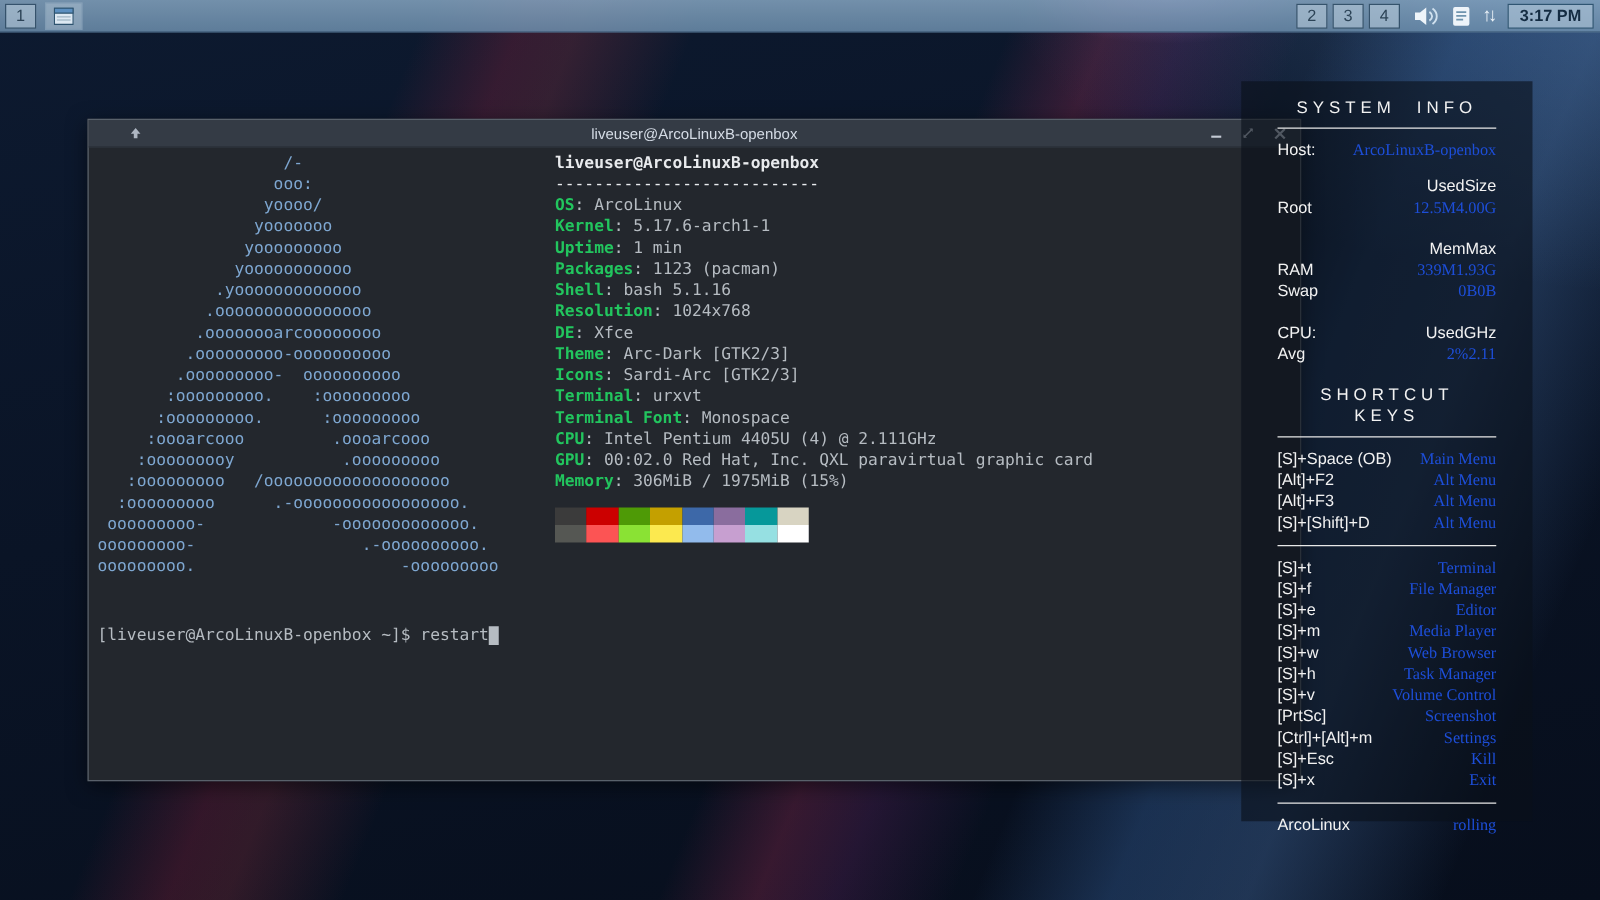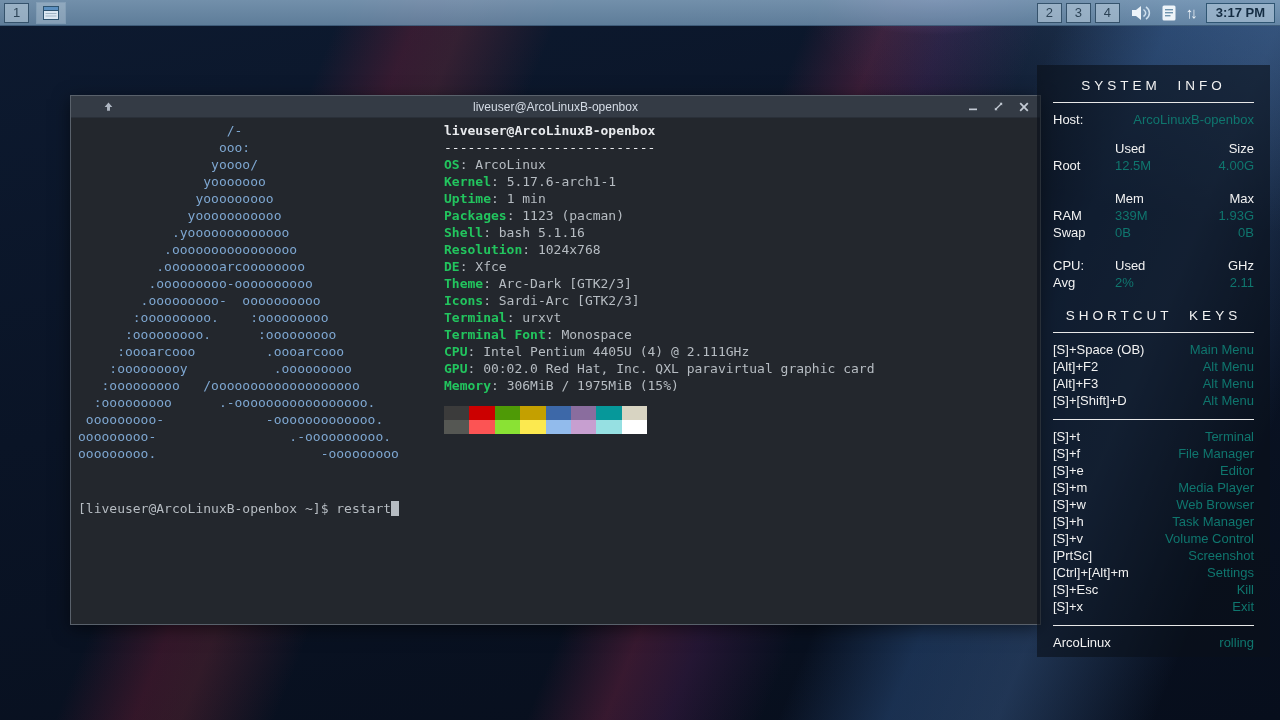--- a/index.html
+++ b/index.html
@@ -74,31 +74,31 @@
   .nf-l { color:#22c55e; font-weight:bold; }
   .nf-s { color:#b6bcc2; }
   .swatches { margin-top:12px; }
   .sw-row { display:flex; }
   .sw { width:25.4px; height:14px; }
   .prompt-line { position:absolute; left:7px; top:382px; white-space:pre; }
   .cursor { display:inline-block; width:8px; height:15px; background:#b6bcc2; vertical-align:text-bottom; }
 
   
   .conky {
-    position:absolute; left:1037px; top:65px; width:233px; height:592px;
+    position:absolute; left:993px; top:65px; width:233px; height:592px;
     background:rgba(10,16,26,.62); color:#f2f2f2; font-size:13px;
-    padding:8px 16px; line-height:17px;
+    padding:8px 29px; line-height:17px;
   }
   .c-title { text-align:center; letter-spacing:4px; word-spacing:9px; font-size:13.5px; margin:4px 0 8px; }
   .c-rule { border:0; border-top:1px solid #e8e8e8; margin:4px 0 8px; }
   .c-row { display:flex; justify-content:space-between;gap:22px; }
   .c-grid { display:grid; grid-template-columns:50px 1fr auto; }
-  .c-grid .mid { text-align:left; padding-left:12px; }
+  .c-grid .mid { text-align:right; padding-left:12px; }
   .c-grid .right { text-align:right; }
-  .orange { color:#0f766e; }
+  .orange { color:#1d4ed8;font-family:Liberation Serif, serif; }
   .gap12 { height:12px; } .gap16 { height:16px; }
   .sc-keys { white-space:nowrap; }
   .sc-action { text-align:right; }
 </style>
 </head>
 <body>
 
 <div class="panel">
   <div class="ws-btn">1</div>
   <div class="task-btn">

